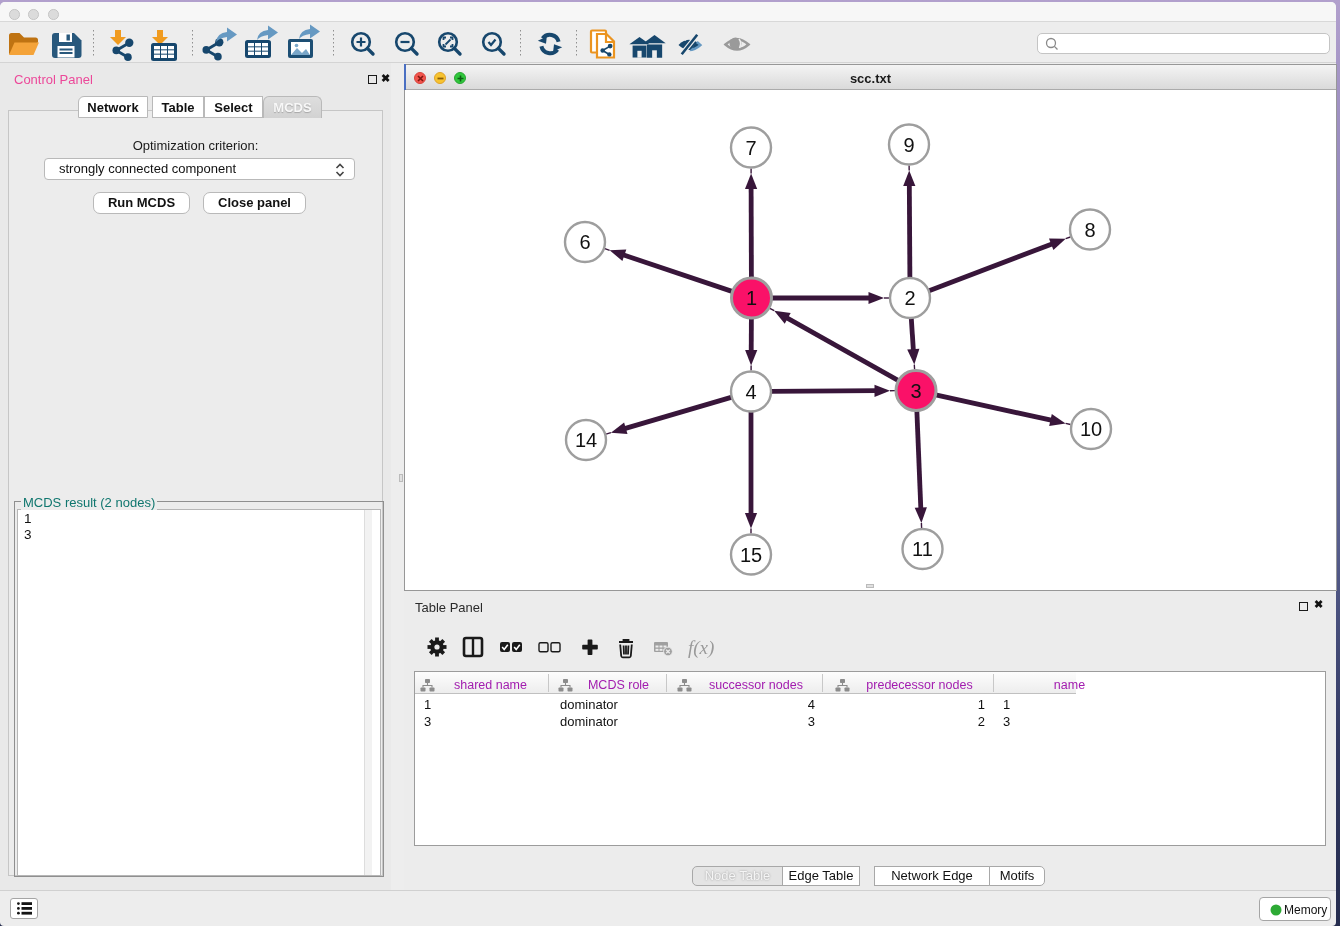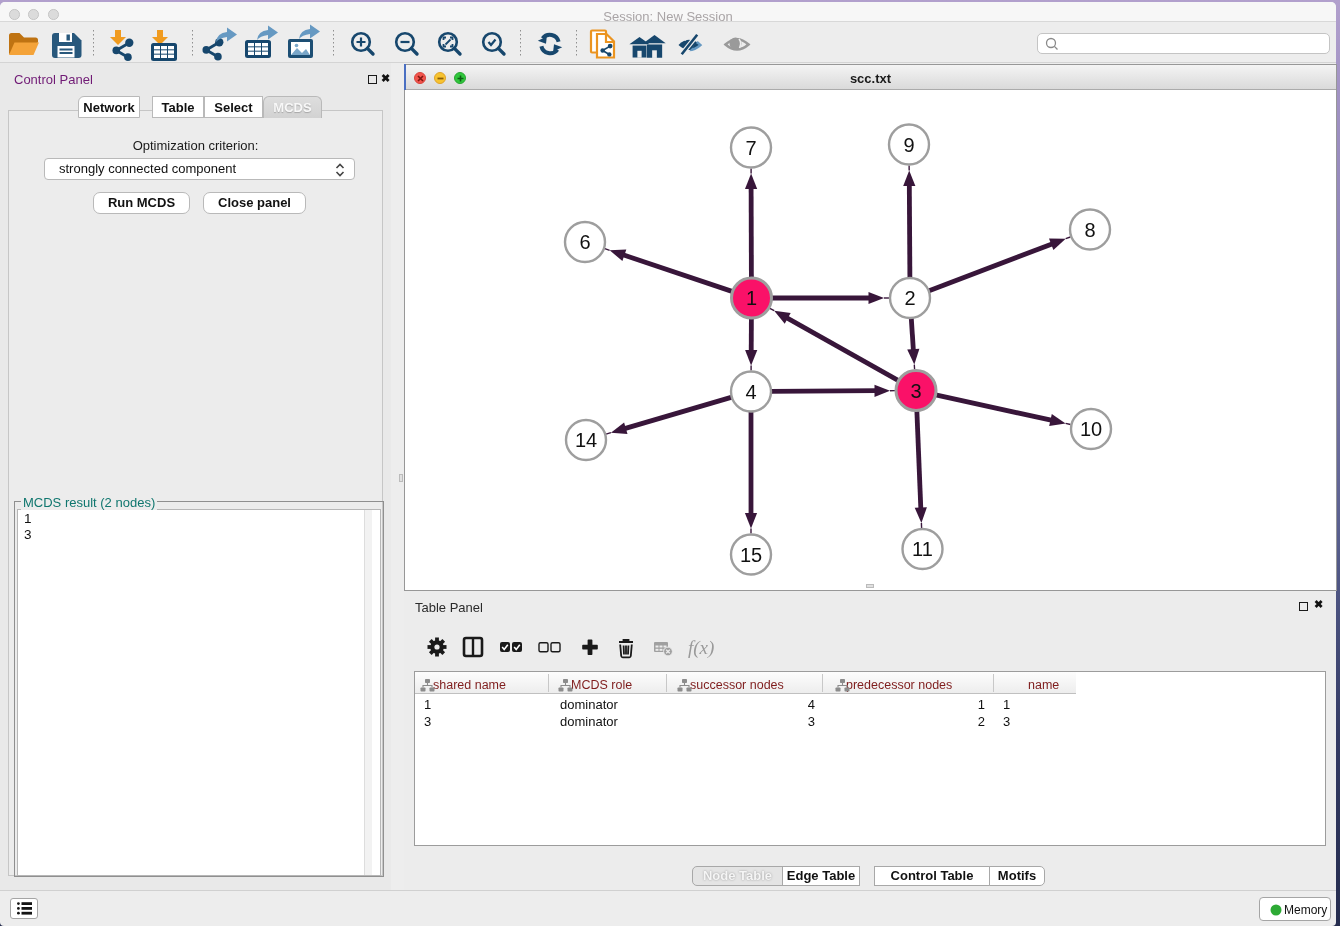--- a/index.html
+++ b/index.html
@@ -11,21 +11,21 @@
 #titlebar { left:0; top:2px; width:1336px; height:20px; background:#f7f7f7;
   border-bottom:1px solid #d8d8d8; border-radius:5px 5px 0 0; }
 .tl { position:absolute; top:7px; width:10.5px; height:10.5px; border-radius:50%;
   background:#dbdbdb; border:1px solid #c6c6c6; }
 #wtitle { left:0; top:7px; width:1336px; text-align:center; font-size:13px; color:#a9a4a6; }
 #toolbar { left:0; top:23px; width:1336px; height:40px; background:#ededed; border-bottom:1px solid #d4d4d4; }
 #searchbox { left:1037px; top:33px; width:293px; height:21px; background:#fff;
   border:1px solid #c4c4c4; border-radius:5px; }
 
 #cpanel { left:0; top:63px; width:391px; height:827px; background:#e9e9e9; }
-#cphead { left:14px; top:72px; font-size:13px; color:#701a75; }
+#cphead { left:14px; top:72px; font-size:13px; color:#ec4899; }
 .floatbtn { position:absolute; width:8.5px; height:8.5px; border:1.5px solid #1a1a1a; background:transparent; }
 .closex { position:absolute; font-size:11px; color:#111; font-weight:bold; }
 .tab { position:absolute; top:96px; height:22px; background:#fff; border:1px solid #b9b9b9;
   font-size:13px; font-weight:bold; color:#111; text-align:center; line-height:21px; }
 #tabmcds { background:linear-gradient(180deg,#dedede,#d2d2d2); color:#f8f8f8;
   border-bottom:none; border-radius:6px 6px 0 0; text-shadow:0 1px 1px rgba(120,120,120,0.5); }
 #cpbox { left:8px; top:110px; width:375px; height:766px; background:#ececec; border:1px solid #c6c6c6; }
 #optlabel { left:0px; top:138px; width:391px; text-align:center; font-size:13px; color:#1a1a1a; }
 #optsel { left:44px; top:158px; width:311px; height:22px; background:#fff; border:1px solid #b9b9b9;
   border-radius:4px; font-size:13px; color:#111; line-height:20px; padding-left:14px; }
@@ -46,40 +46,39 @@
 #canvas { left:405.5px; top:90.5px; width:930px; height:499px; background:#fff; }
 .grip { position:absolute; background:#e0e0e0; border:1px solid #bbb; }
 
 #tpanel { left:404px; top:591px; width:932px; height:299px; background:#ececec; }
 #tphead { left:415px; top:600px; font-size:13px; color:#2b2b2b; }
 #tbltoolbar { left:420px; top:634px; width:300px; height:28px; }
 #tbl { left:414px; top:671px; width:912px; height:175px; background:#fff; border:1px solid #9c9c9c; }
 #tblhdr { left:415px; top:672px; width:661px; height:22px;
   background:linear-gradient(180deg,#fdfdfd,#ededed); border-bottom:1px solid #c0c0c0; }
 .colsep { position:absolute; top:674px; height:18px; width:0; border-left:1px solid #c8c8c8; }
-.hdrtxt { position:absolute; top:678px; font-size:12.5px; color:#7f1d1d; text-align:left; }
+.hdrtxt { position:absolute; top:678px; font-size:12.5px; color:#a21caf; text-align:center; }
 .cell { position:absolute; font-size:13px; color:#111; }
 
 .btab { position:absolute; top:866px; height:20px; border:1px solid #a8a8a8; font-size:13px;
-  font-weight:bold; color:#111; background:#fff; text-align:center; line-height:18px; }
+  font-weight:normal; color:#111; background:#fff; text-align:center; line-height:18px; }
 #btabsel { background:#e4e4e4; color:#f5f5f5;
   text-shadow:0 0 2px rgba(140,140,140,0.9); }
 
 #statusbar { left:0; top:890px; width:1336px; height:34px; background:#ededed; border-top:1px solid #d0d0d0; border-radius:0 0 4px 4px;}
 #listbtn { left:10px; top:898px; width:28px; height:21px; background:#fff; border:1px solid #a5a5a5; border-radius:3px; }
 #membtn { left:1259px; top:897px; width:72px; height:24px; background:#fff; border:1px solid #a5a5a5; border-radius:4px;
   font-size:12px; color:#111; }
 </style></head>
 <body>
 <div class="abs" id="win"></div>
 <div class="abs" id="titlebar">
   <div class="tl" style="left:9px;"></div>
   <div class="tl" style="left:28.2px;"></div>
   <div class="tl" style="left:48.2px;"></div>
-  <div class="abs" id="wtitle">Session: New Session</div>
 </div>
 <div class="abs" id="toolbar">
     <svg width="1336" height="40" viewBox="0 0 1336 40" style="position:absolute;left:0;top:0;">
       <path d="M9 31 V12.5 a2.5 2.5 0 0 1 2.5 -2.5 h8 l4.5 4.5 h11.5 a2.5 2.5 0 0 1 2.5 2.5 v2.5" fill="#bf7312"></path>
       <path d="M9 32 L14.5 19.5 h24.5 L33.5 32 Z" fill="#f4a339"></path>
       <path d="M52 13 a3 3 0 0 1 3 -3 h19 l7.5 7.5 v14.5 a3 3 0 0 1 -3 3 h-23.5 a3 3 0 0 1 -3 -3 z" fill="#28587c"></path>
       <rect x="59" y="10" width="13" height="9" fill="#fff"></rect>
       <rect x="66.5" y="11.5" width="3.4" height="6" fill="#28587c"></rect>
       <rect x="57.5" y="23" width="17" height="11.5" fill="#fff"></rect>
       <rect x="59.5" y="25.5" width="13" height="2" fill="#28587c"></rect>
@@ -189,21 +188,21 @@
   <svg width="18" height="18" style="position:absolute;left:5px;top:1px;" viewBox="0 0 18 18">
     <circle cx="8" cy="8" r="4.5" fill="none" stroke="#8a8a8a" stroke-width="1.3"></circle>
     <line x1="11.4" y1="11.4" x2="14.5" y2="14.5" stroke="#8a8a8a" stroke-width="1.3"></line>
   </svg>
 </div>
 <div class="abs" id="cpanel"></div>
 <div class="abs" id="cphead">Control Panel</div>
 <div class="floatbtn" style="left:368px; top:75px;"></div>
 <div class="closex" style="left:381px; top:72px;">✖</div>
 <div class="abs" id="cpbox"></div>
-<div class="tab" style="left:78px; width:62px; border-radius:6px 0 0 0;">Network</div>
+<div class="tab" style="left:78px; width:70px; border-radius:6px 0 0 0;">Network</div>
 <div class="tab" style="left:152px; width:52px;">Table</div>
 <div class="tab" style="left:204px; width:59px;">Select</div>
 <div class="tab" id="tabmcds" style="left:263px; width:59px;">MCDS</div>
 <div class="abs" id="optlabel">Optimization criterion:</div>
 <div class="abs" id="optsel">strongly connected component
   <svg width="12" height="16" style="position:absolute;right:8px;top:3px;" viewBox="0 0 12 16">
     <path d="M2.5 6 L6 2.5 L9.5 6" fill="none" stroke="#444" stroke-width="1.6"></path>
     <path d="M2.5 10 L6 13.5 L9.5 10" fill="none" stroke="#444" stroke-width="1.6"></path>
   </svg>
 </div>
@@ -396,21 +395,21 @@
 <div class="cell" style="left:722px; top:697px; width:93px; text-align:right;">4</div>
 <div class="cell" style="left:892px; top:697px; width:93px; text-align:right;">1</div>
 <div class="cell" style="left:1003px; top:697px;">1</div>
 <div class="cell" style="left:424px; top:714px;">3</div>
 <div class="cell" style="left:560px; top:714px;">dominator</div>
 <div class="cell" style="left:722px; top:714px; width:93px; text-align:right;">3</div>
 <div class="cell" style="left:892px; top:714px; width:93px; text-align:right;">2</div>
 <div class="cell" style="left:1003px; top:714px;">3</div>
 <div class="btab" id="btabsel" style="left:692px; width:91px; border-radius:5px 0 0 5px;">Node Table</div>
 <div class="btab" style="left:782px; width:78px;">Edge Table</div>
-<div class="btab" style="left:874px; width:116px;">Control Table</div>
+<div class="btab" style="left:874px; width:116px;">Network Edge</div>
 <div class="btab" style="left:989px; width:56px; border-radius:0 5px 5px 0;">Motifs</div>
 <div class="abs" id="statusbar"></div>
 <div class="abs" id="listbtn">
   <svg width="26" height="19" viewBox="0 0 26 19" style="position:absolute;left:0;top:0;">
     <g fill="#151515">
         <rect x="6" y="3.2" width="2.8" height="2.8" rx="1.4"></rect>
         <rect x="10.5" y="3.2" width="10.5" height="2.8"></rect>
     <rect x="6" y="8" width="2.8" height="2.8" rx="1.4"></rect>
         <rect x="10.5" y="8" width="10.5" height="2.8"></rect>
     <rect x="6" y="12.8" width="2.8" height="2.8" rx="1.4"></rect>

